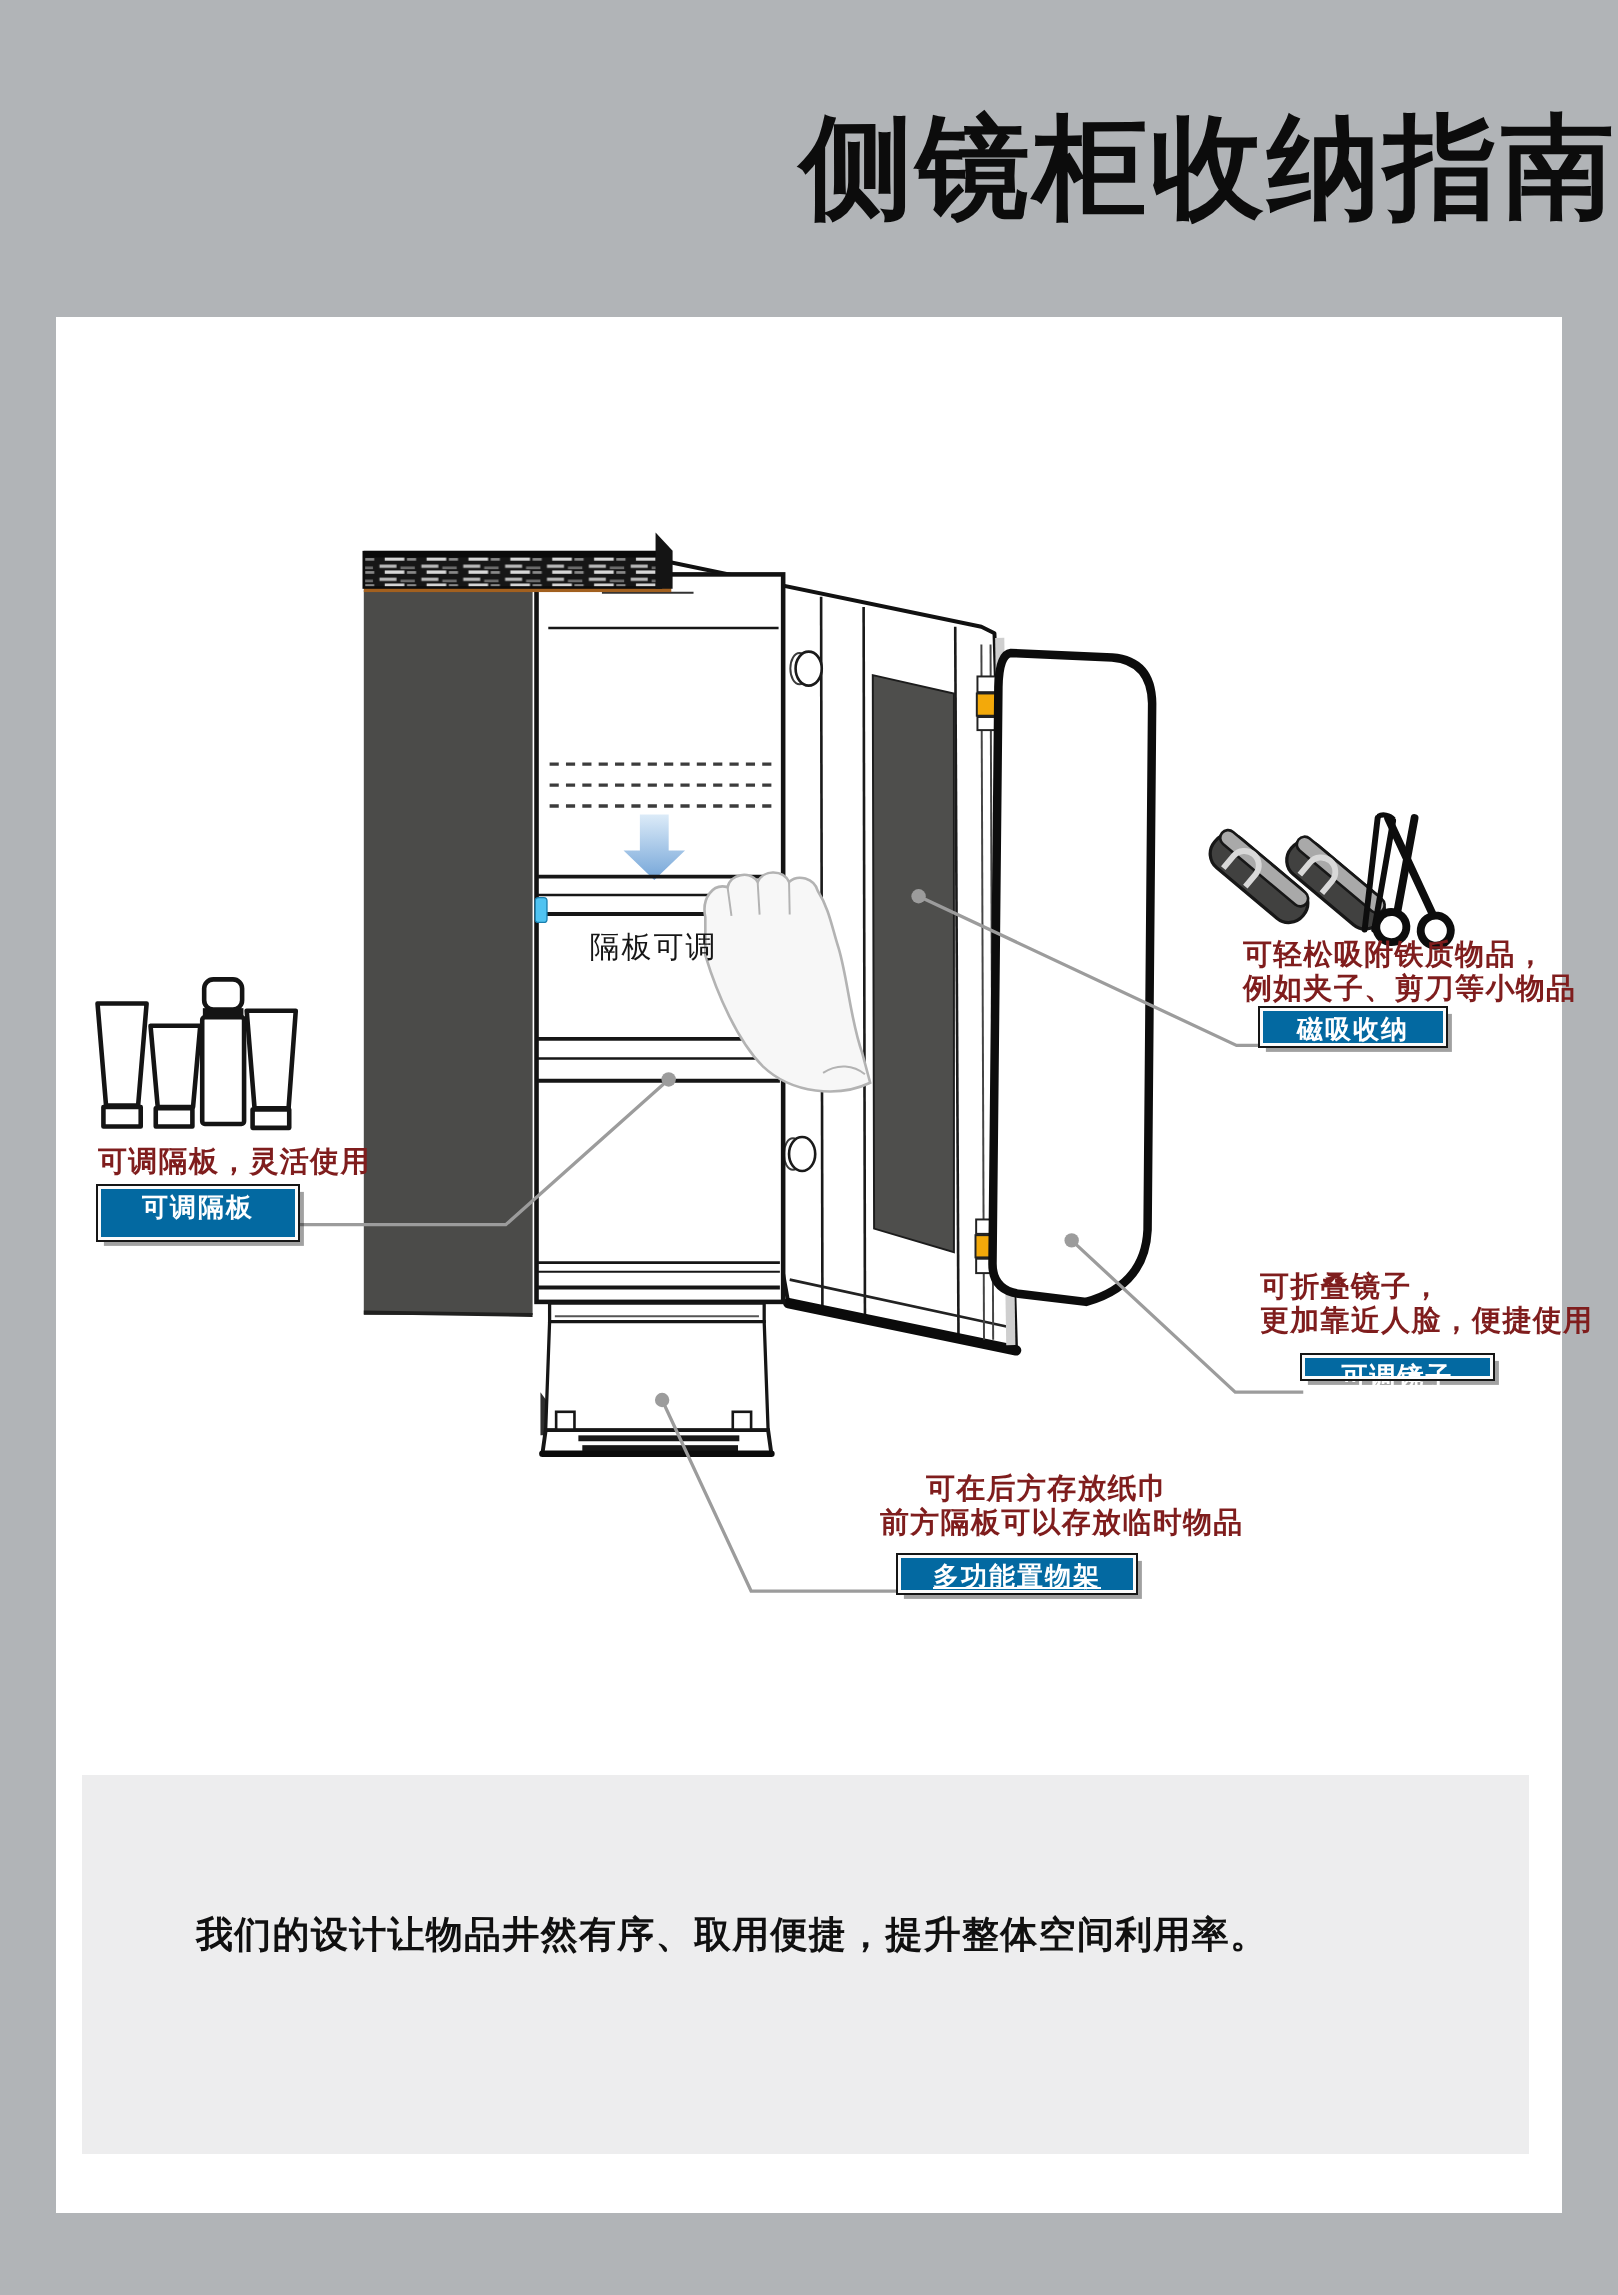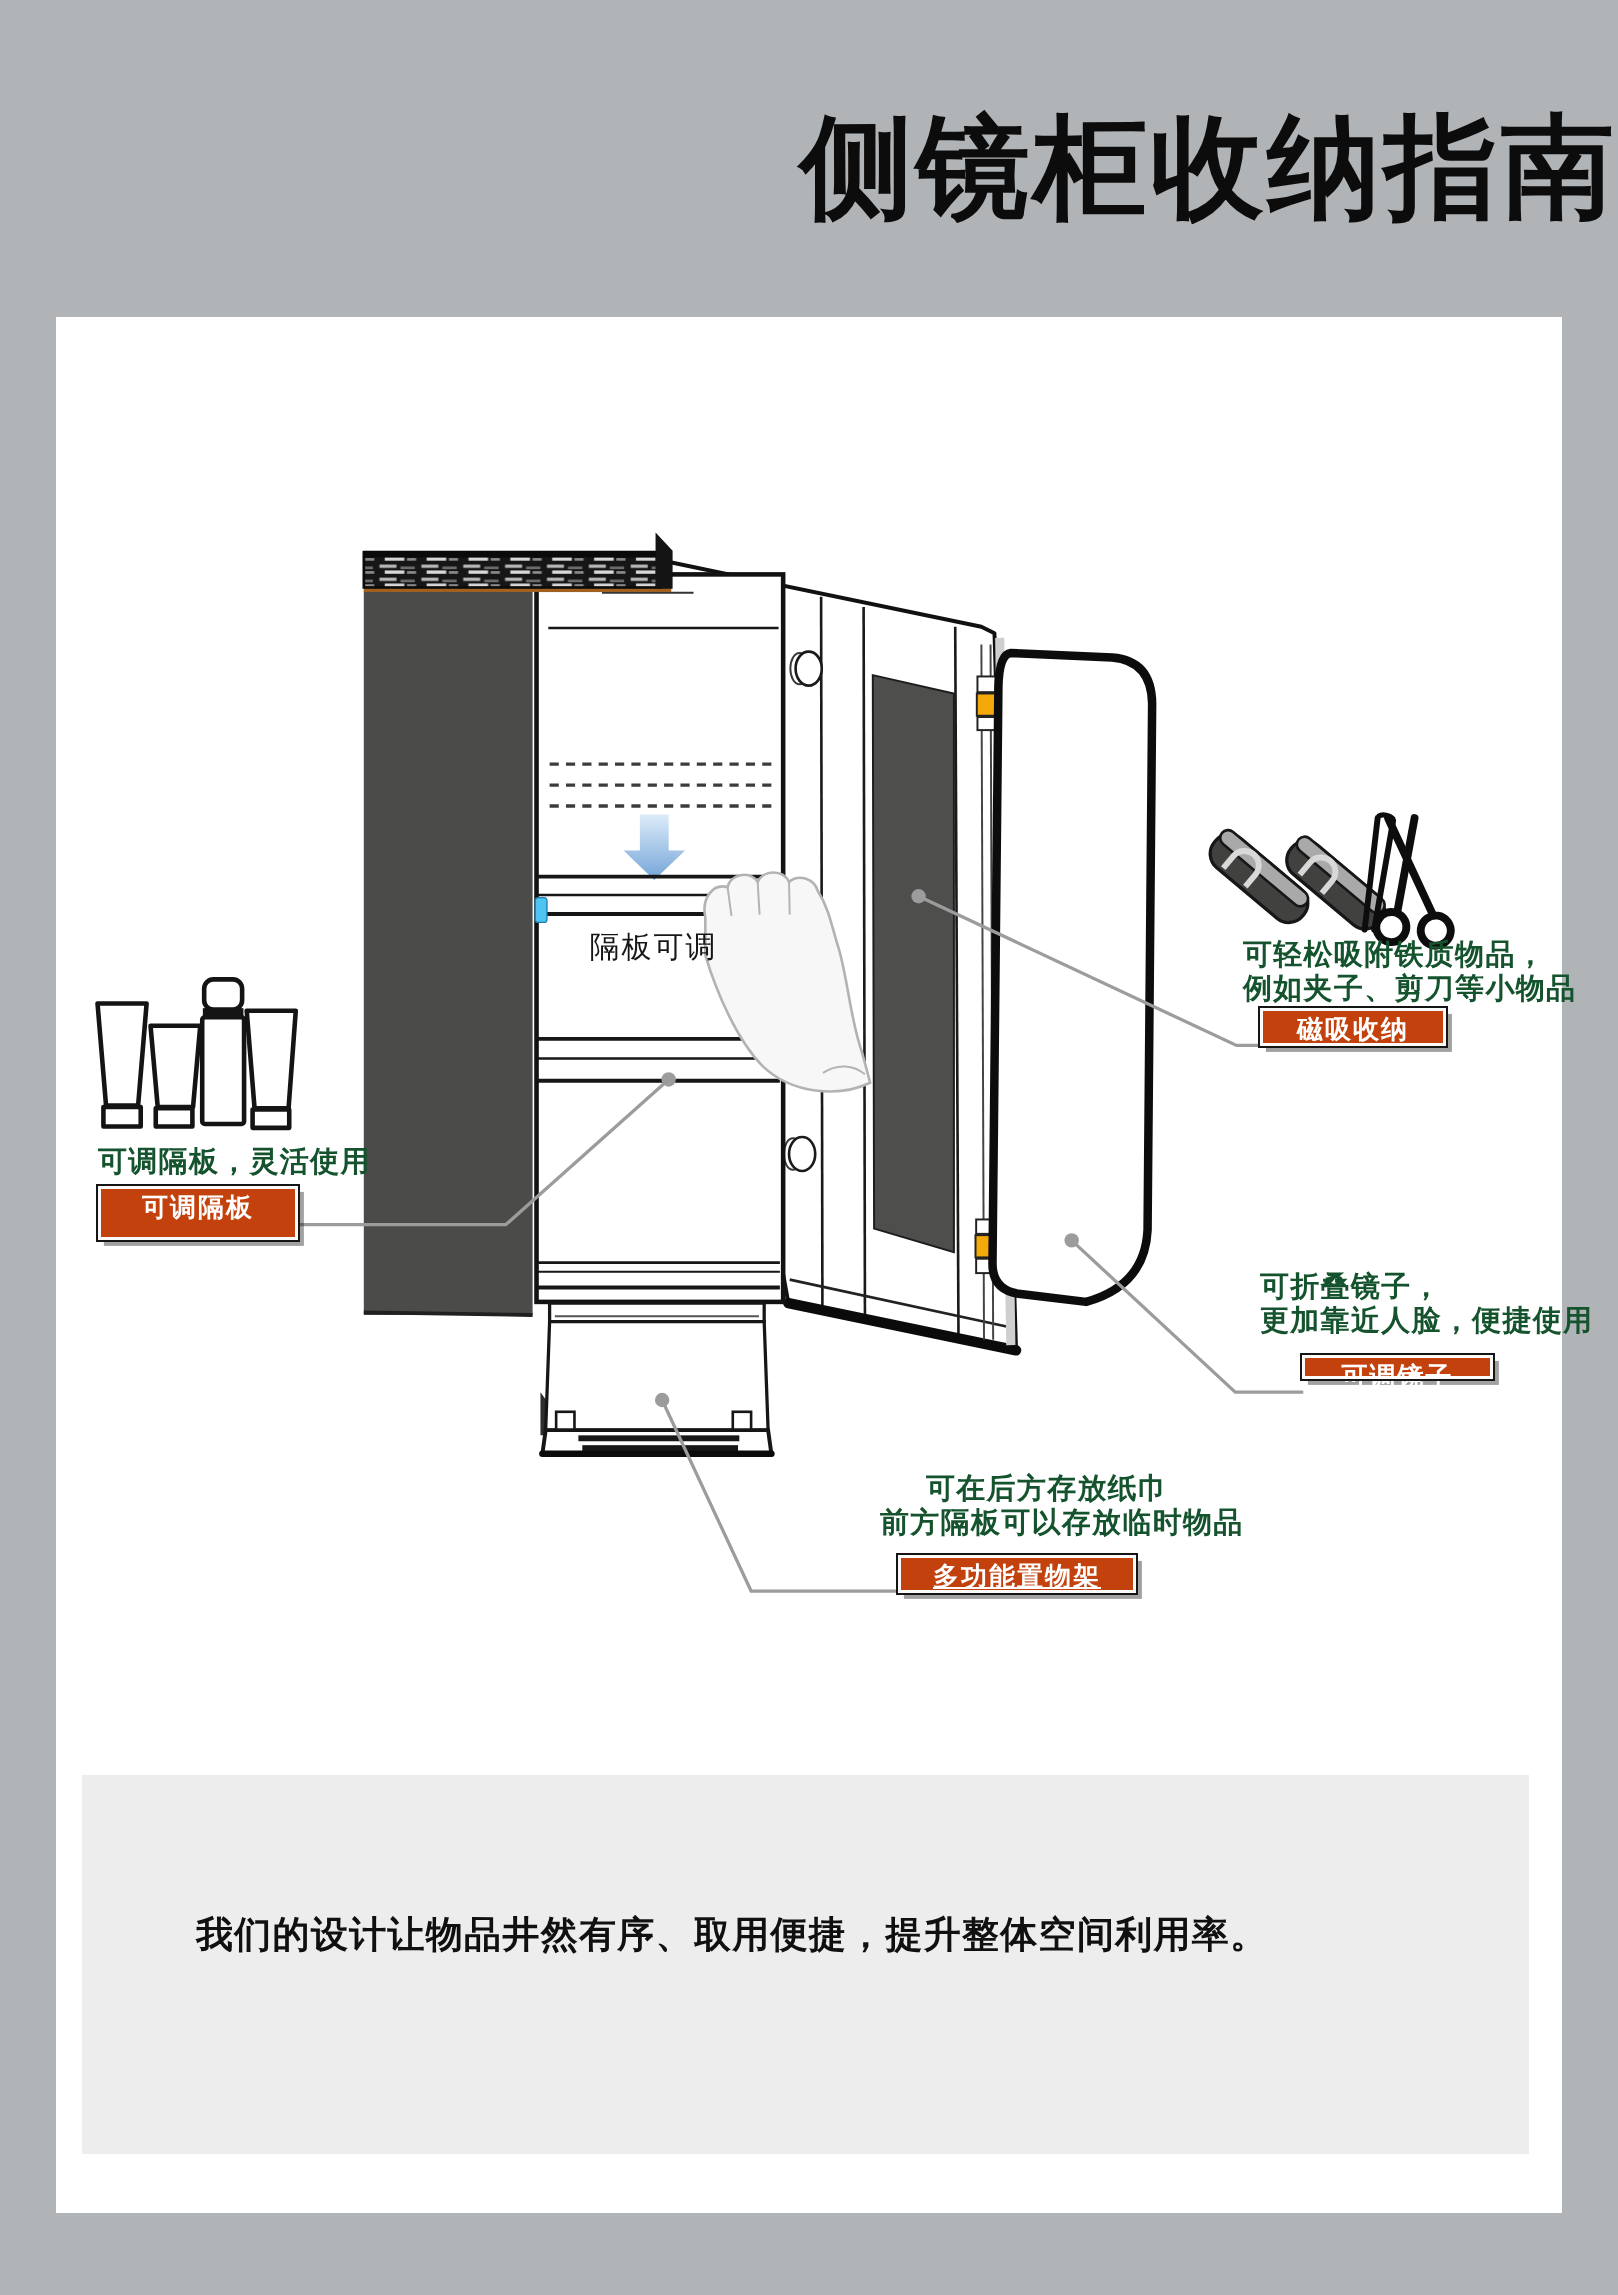--- a/index.html
+++ b/index.html
@@ -15,25 +15,25 @@
     text-align:right;
     font-size:113px;font-weight:900;color:#0c0c0c;
     letter-spacing:3.9px;white-space:nowrap;
   }
   .panel{
     left:56px;top:317px;width:1506px;height:1896px;
     background:#ffffff;
   }
   .illustration{left:0;top:0;width:1618px;height:2295px;}
   .desc{
-    font-size:29px;font-weight:700;color:#14532d;
+    font-size:29px;font-weight:700;color:#7f1d1d;
     letter-spacing:1.3px;line-height:34px;white-space:nowrap;
   }
   .tag{
-    background:#c2410c;
+    background:#0369a1;
     border:3.3px solid #fbfbfb;
     outline:2px solid #151515;
     box-shadow:5.9px 5.9px 0 rgba(20,20,20,0.40);
     color:#ffffff;font-size:26px;font-weight:700;
     text-align:center;line-height:37px;
     letter-spacing:2px;
     box-sizing:border-box;
   }
   .shelf-note{
     left:575px;top:927px;width:157px;

